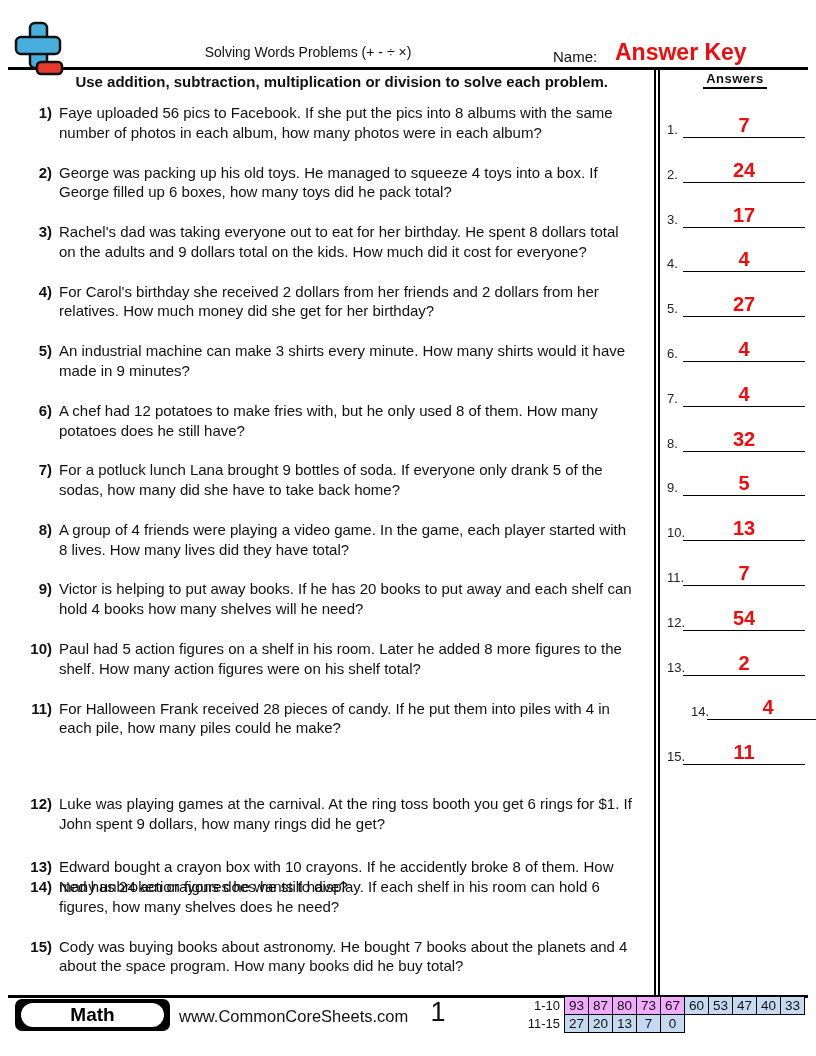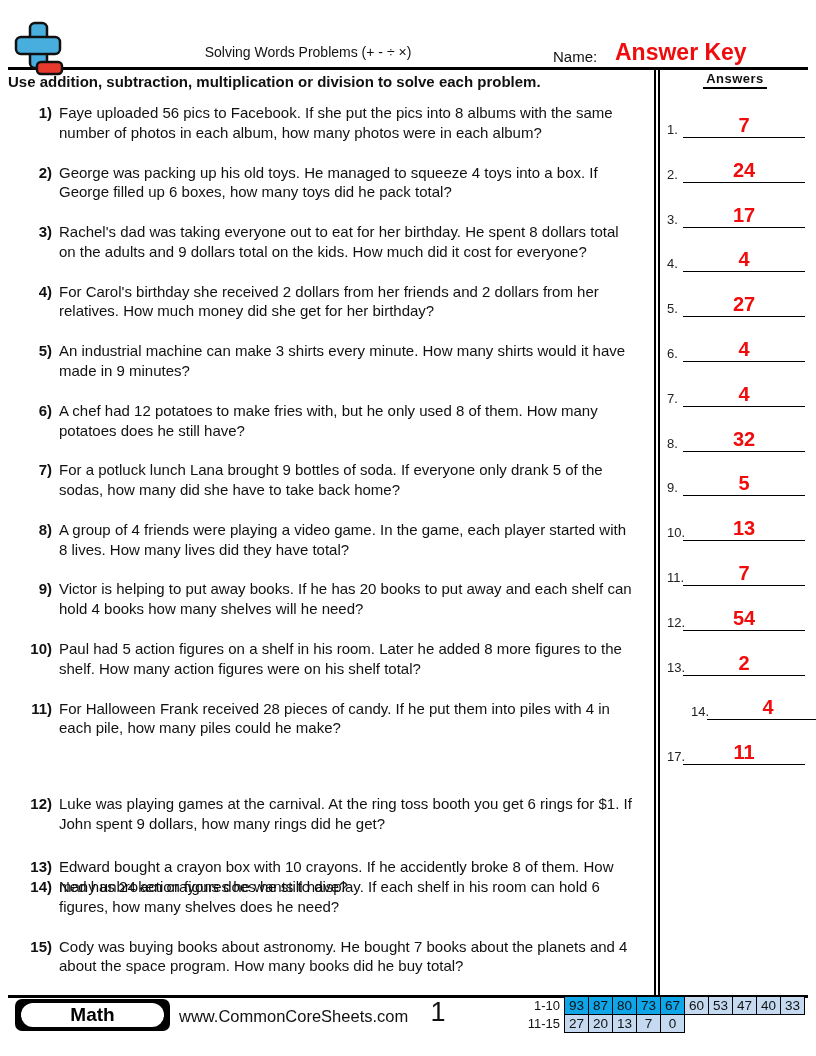--- a/index.html
+++ b/index.html
@@ -9,21 +9,21 @@
   
   .logo{position:absolute;left:14px;top:21px;z-index:5;}
   .logo-blue{fill:var(--logo-blue,#47aedd);stroke:#111;stroke-width:2.5;}
   .logo-blue-fill{fill:var(--logo-blue,#47aedd);}
   .logo-red{fill:var(--logo-red,#e8392f);stroke:#111;stroke-width:2.5;}
   .title{position:absolute;left:0;top:44px;width:616px;text-align:center;font-size:14px;}
   .name-label{position:absolute;left:553px;top:48px;font-size:15px;}
   .answer-key{position:absolute;left:615px;top:39px;font-size:23px;font-weight:bold;
               color:var(--accent-red,#f00c0c);}
   .header-rule{position:absolute;left:8px;top:67px;width:800px;height:3px;background:#000;}
-  .instruction{position:absolute;left:8px;top:73px;width:600px;font-size:15px;font-weight:bold;}
+  .instruction{position:absolute;left:8px;top:73px;width:600px;font-size:15px;font-weight:bold;text-align:right;}
 
   
   .vdivider{position:absolute;left:654px;top:70px;height:925px;width:6px;box-sizing:border-box;
             border-left:2px solid #000;border-right:2px solid #000;}
 
   
   .answers-heading{position:absolute;left:662px;top:71px;width:146px;text-align:center;
                    font-size:13px;font-weight:bold;letter-spacing:.5px;}
   .answers-heading span{border-bottom:2px solid #000;padding:0 3px 1px;}
   .answer-row{position:absolute;left:662px;width:146px;height:27px;}
@@ -44,21 +44,21 @@
              border-radius:7px;}
   .math-pill{position:absolute;left:6px;top:4px;right:6px;bottom:4px;background:#fff;
              border-radius:13px;text-align:center;font-weight:bold;font-size:19px;line-height:24px;color:#000;}
   .website{position:absolute;left:179px;top:1007px;font-size:16.5px;}
   .page-num{position:absolute;left:408px;top:997px;width:60px;text-align:center;font-size:27px;}
   .score-grid{position:absolute;left:518px;top:996px;}
   .score-row{display:flex;}
   .score-row + .score-row{margin-top:-1px;}
   .score-label{width:42px;text-align:right;padding-right:5px;font-size:13px;line-height:19px;}
   .score-cell{width:25px;height:19px;box-sizing:border-box;border:1px solid #000;margin-left:-1px;
-              text-align:center;font-size:13.5px;line-height:17px;background:#0ea5e9;}
+              text-align:center;font-size:13.5px;line-height:17px;background:#f0abfc;}
   .score-cell.hl{background:var(--score-highlight,#c5d9f1);}
 </style>
 </head>
 <body>
 
 <div class="page" style="--accent-red: #f00c0c; --score-highlight: #c5d9f1; --logo-blue: #47aedd; --logo-red: #e8392f;">
 
   <div class="logo">
     <svg width="50" height="56" viewBox="0 0 50 56" aria-hidden="true">
       <rect class="logo-blue" x="16" y="2" width="17" height="45" rx="5"></rect>
@@ -129,21 +129,21 @@
       </div>
       <div class="answer-row" style="top: 648.6px;">
         <span class="anum">13.</span>
         <div class="aval">2</div>
       </div>
       <div class="answer-row" style="top: 693.4px; margin-left: 24px;">
         <span class="anum">14.</span>
         <div class="aval">4</div>
       </div>
       <div class="answer-row" style="top: 738.2px;">
-        <span class="anum">17.</span>
+        <span class="anum">15.</span>
         <div class="aval">11</div>
       </div>
     </div>
 
   <div id="problems-list">
       <div class="problem" style="top: 103px;">
         <span class="pnum">1)</span>
         <div class="ptext">Faye uploaded 56 pics to Facebook. If she put the pics into 8 albums with the same number of photos in each album, how many photos were in each album?</div>
       </div>
       <div class="problem" style="top: 162.55px;">

